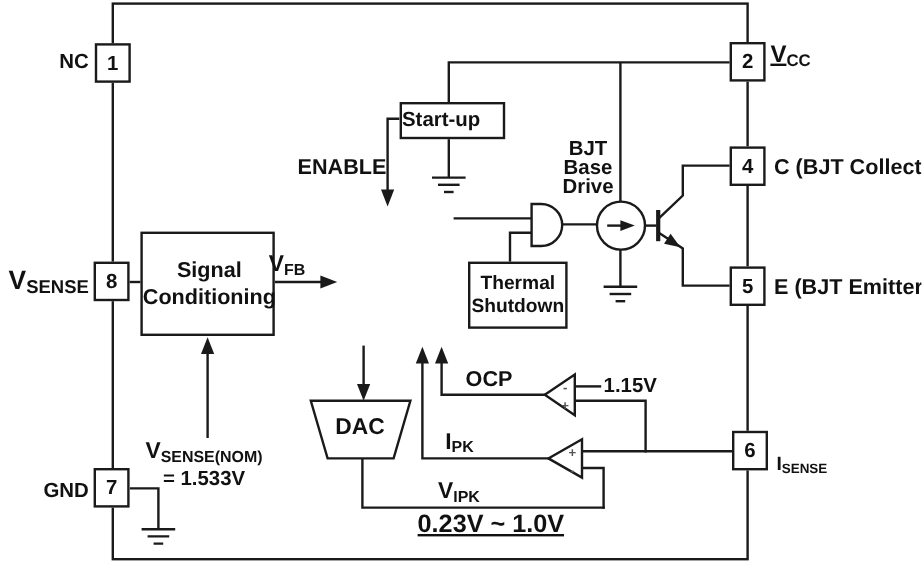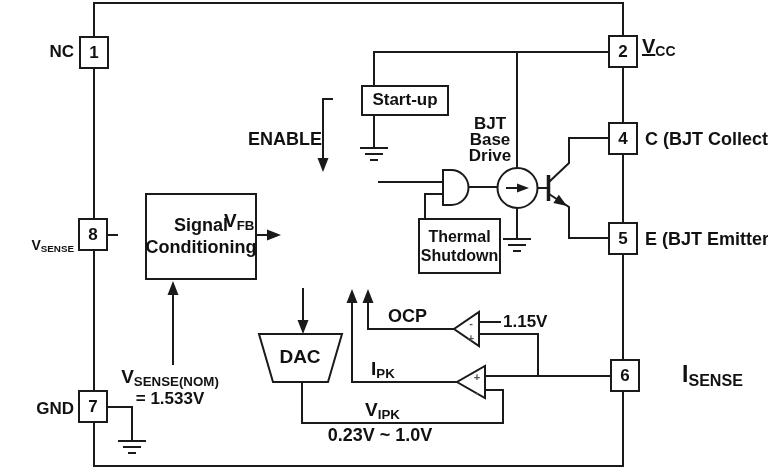--- a/index.html
+++ b/index.html
@@ -8,22 +8,22 @@
     font-family:"Liberation Sans",sans-serif;color:#111;overflow:hidden;
   }
   svg{position:absolute;left:0;top:0;}
   .pin{
     position:absolute;width:26px;height:29px;background:#fff;
     border:2px solid #1a1a1a;display:flex;align-items:center;justify-content:center;
     font-weight:bold;font-size:17px;
   }
   .block{
     position:absolute;background:#fff;border:2px solid #1a1a1a;
-    display:flex;align-items:center;justify-content:center;text-align:center;
-    font-weight:bold;line-height:1.2;margin-left:28px;
+    display:flex;align-items:center;text-align:center;
+    font-weight:bold;line-height:1.2;
   }
   .lbl{position:absolute;font-weight:bold;white-space:nowrap;line-height:1.05;}
   .lbl sub{font-size:70%;vertical-align:-0.22em;letter-spacing:0;}
   .rt{text-align:right;}
   .ctr{text-align:center;}
   .wrap{white-space:normal;}
 </style>
 </head>
 <body>
 
@@ -159,29 +159,29 @@
     <span>Signal Conditioning</span>
   </div>
   <div class="block" style="left:390px;top:218px;width:79px;height:52px;font-size:16px;">
     <span>Thermal Shutdown</span>
   </div>
 
   <div class="lbl rt" style="left:30px;top:43px;width:44px;font-size:17px;">NC</div>
   <div class="lbl" style="left:642px;top:36px;font-size:20px;text-decoration:underline;"><span>V</span><sub>CC</sub></div>
   <div class="lbl" style="left:645px;top:130px;font-size:18px;">C (BJT Collector)</div>
   <div class="lbl" style="left:645px;top:230px;font-size:18px;">E (BJT Emitter)</div>
-  <div class="lbl" style="left:647px;top:362px;font-size:23px;margin-left:35px;"><span>I</span><sub>SENSE</sub></div>
+  <div class="lbl" style="left:647px;top:380px;font-size:16px;"><span>I</span><sub>SENSE</sub></div>
   <div class="lbl rt" style="left:34px;top:400px;width:40px;font-size:17px;">GND</div>
-  <div class="lbl rt" style="left:0px;top:222px;width:74px;font-size:14px;margin-top:16px;"><span>V</span><sub>SENSE</sub></div>
+  <div class="lbl rt" style="left:0px;top:222px;width:74px;font-size:22px;"><span>V</span><sub>SENSE</sub></div>
 
   <div class="lbl" style="left:248px;top:130px;font-size:18px;">ENABLE</div>
   <div class="lbl" style="left:224px;top:211px;font-size:19px;"><span>V</span><sub>FB</sub></div>
   <div class="lbl ctr wrap" style="left:460px;top:116px;width:60px;font-size:17px;line-height:16px;">BJT Base Drive</div>
   <div class="lbl ctr" style="left:270px;top:347px;width:60px;font-size:19px;">DAC</div>
   <div class="lbl" style="left:388px;top:307px;font-size:18px;">OCP</div>
   <div class="lbl" style="left:371px;top:359px;font-size:19px;"><span>I</span><sub>PK</sub></div>
   <div class="lbl" style="left:365px;top:400px;font-size:19px;"><span>V</span><sub>IPK</sub></div>
-  <div class="lbl ctr" style="left:320px;top:426px;width:120px;font-size:18px;">0.23V ~ 1.0V</div>
+  <div class="lbl ctr" style="left:348px;top:426px;width:120px;font-size:21px;text-decoration:underline;">0.23V ~ 1.0V</div>
   <div class="lbl" style="left:503px;top:313px;font-size:17px;">1.15V</div>
   <div class="lbl ctr" style="left:98px;top:367px;width:144px;font-size:19px;"><span>V</span><sub>SENSE(NOM)</sub></div>
   <div class="lbl ctr" style="left:98px;top:390px;width:144px;font-size:17px;">= 1.533V</div>
 
 </div>
 
 </body></html>

